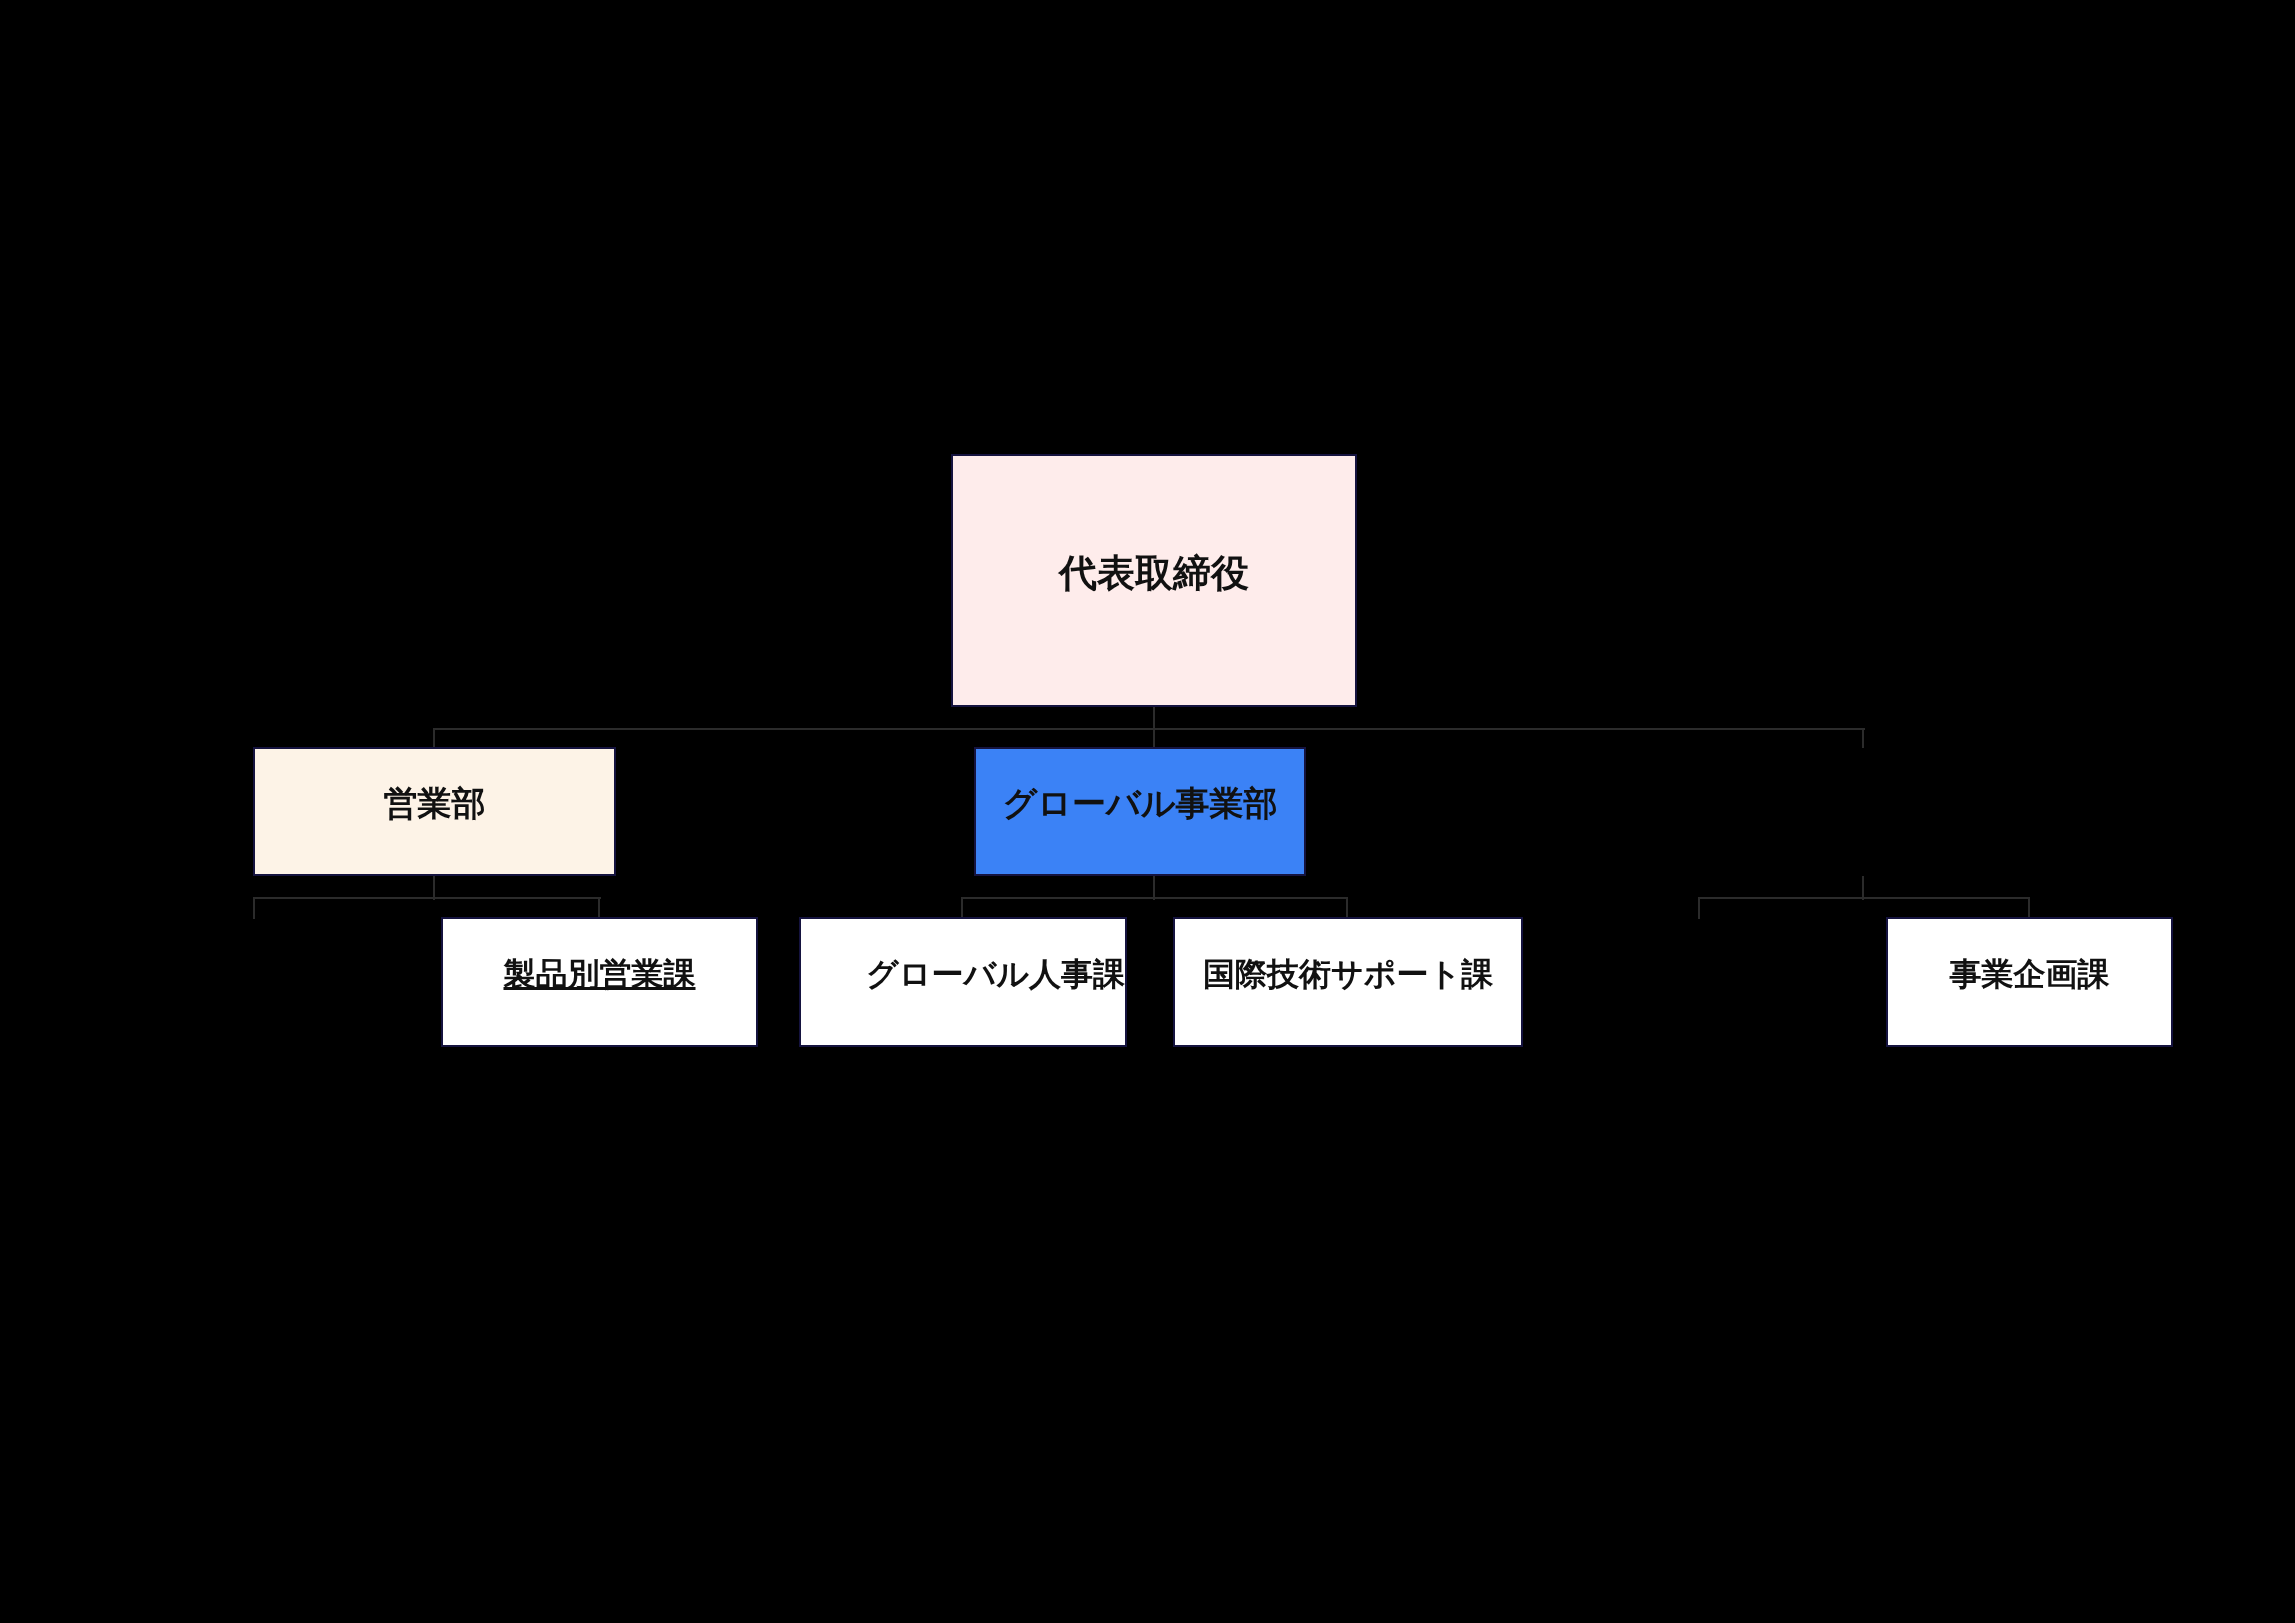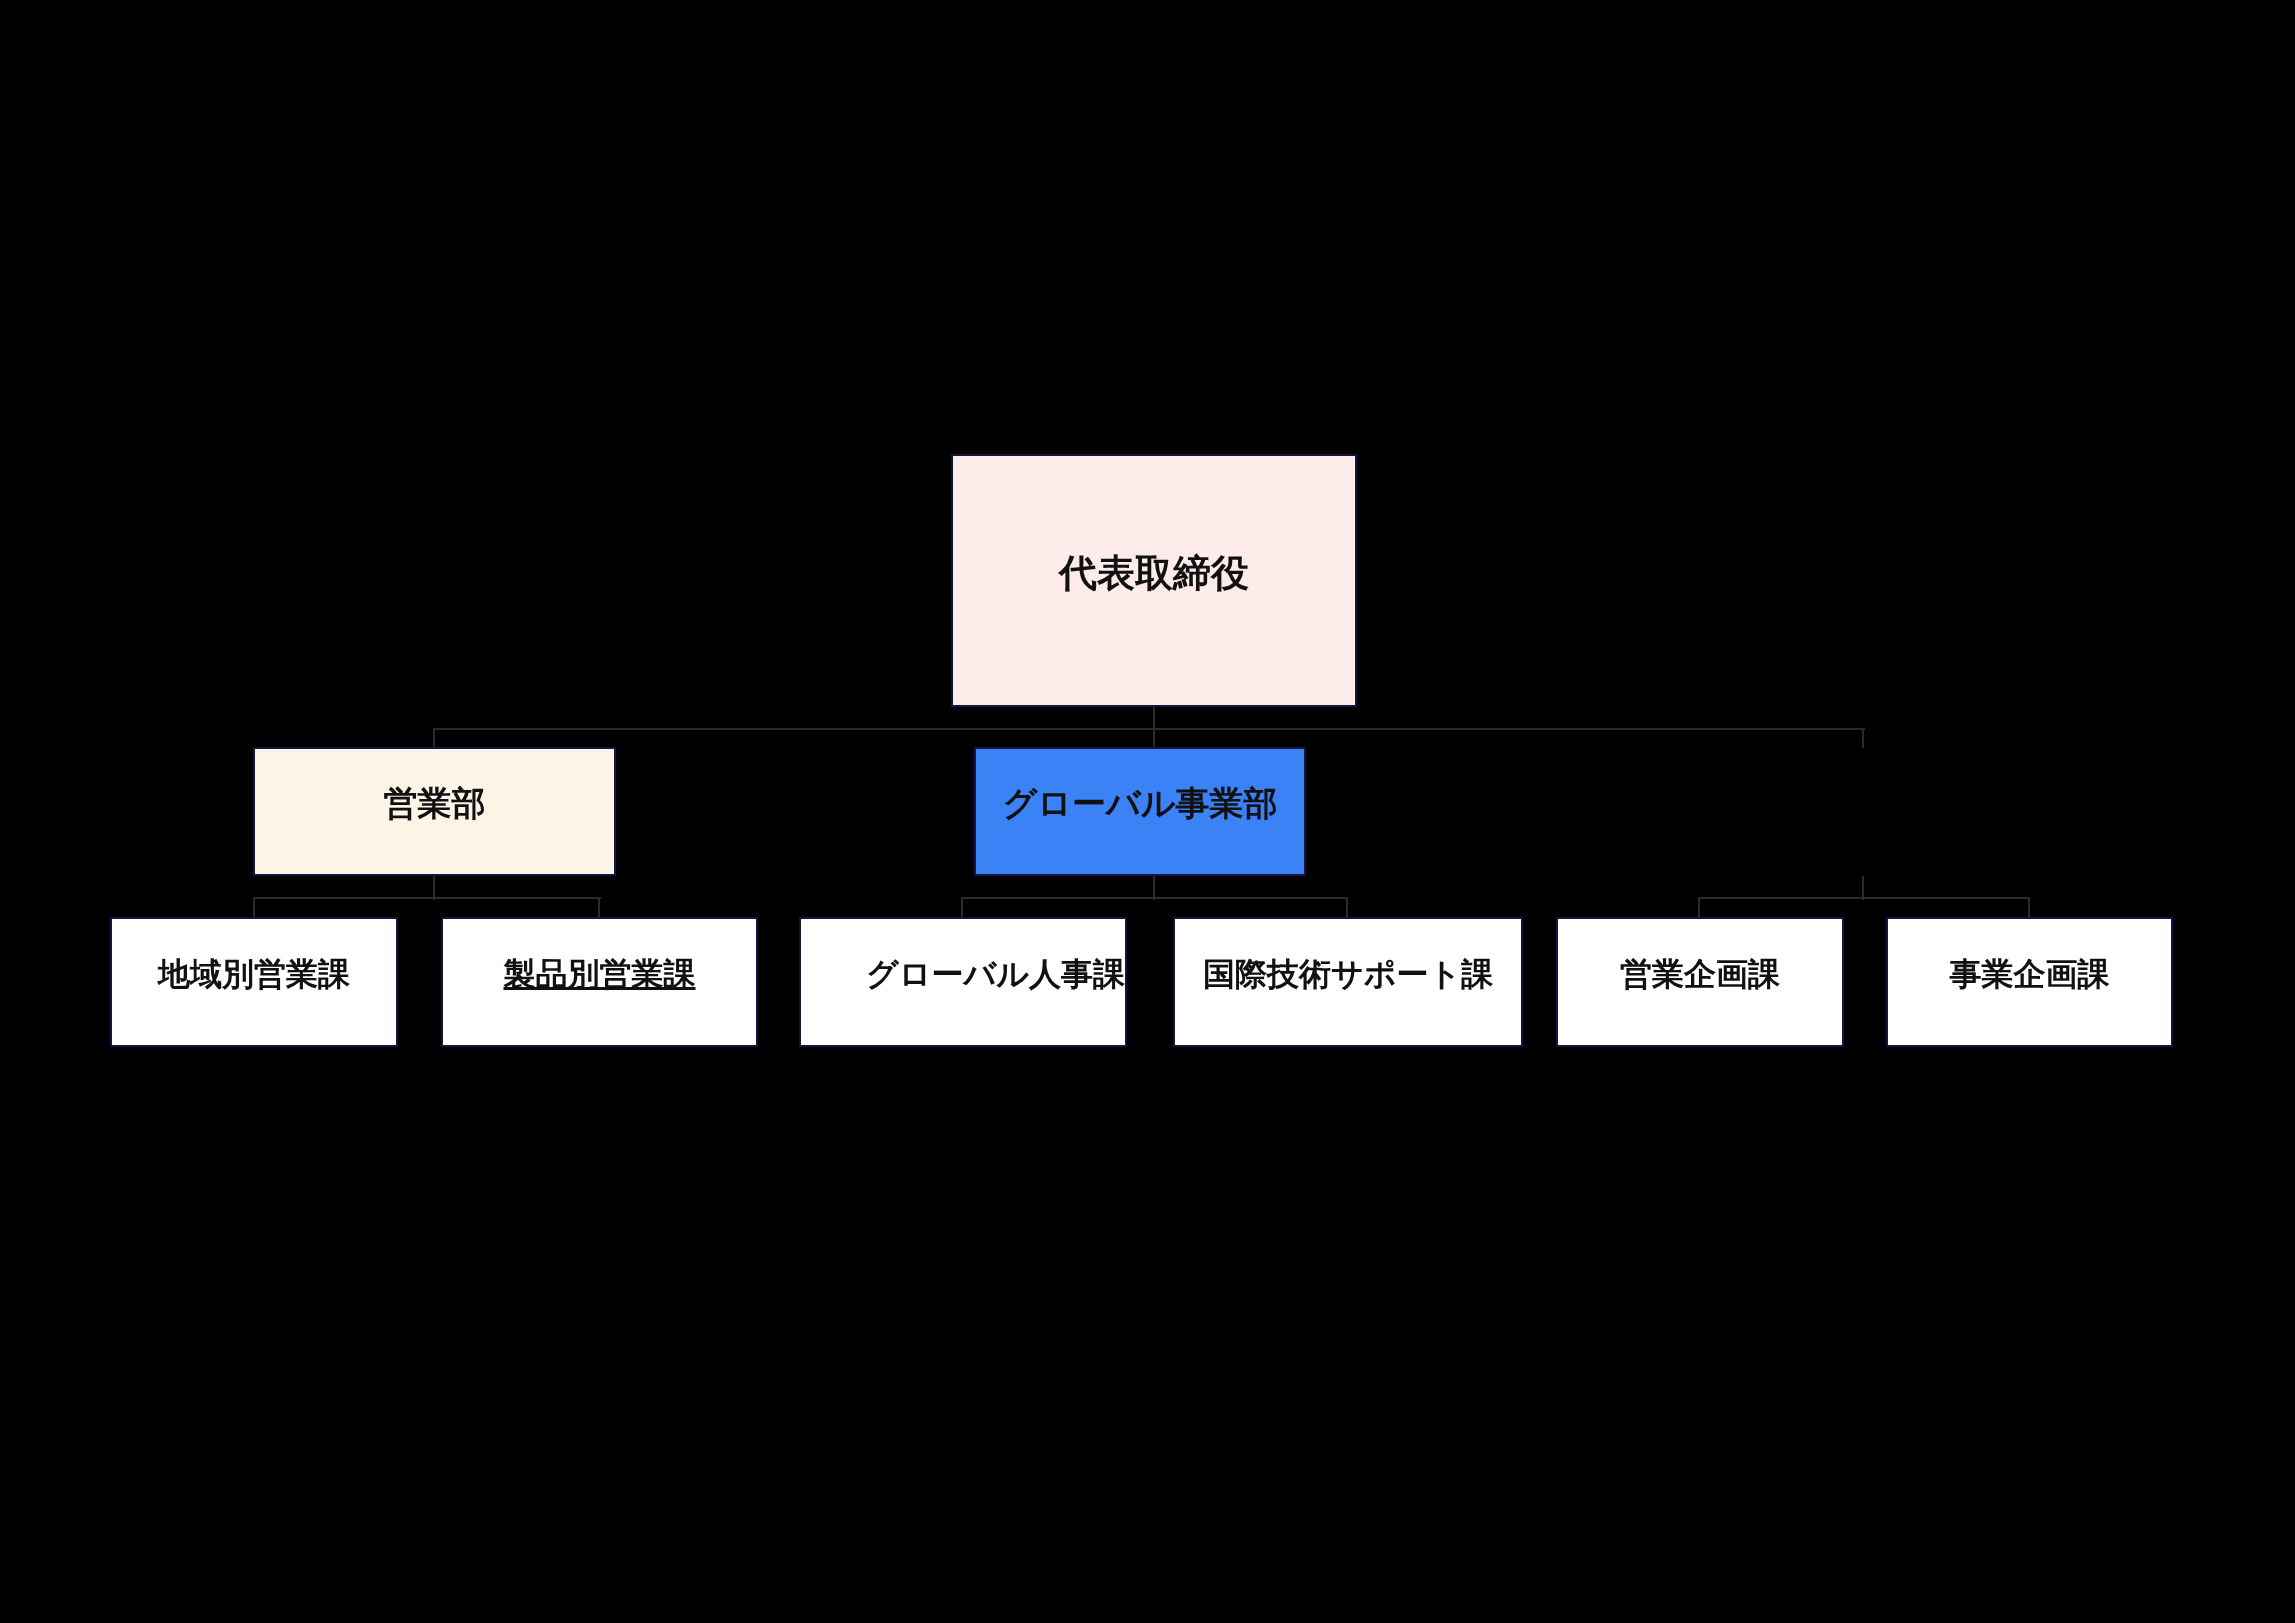--- a/index.html
+++ b/index.html
@@ -75,38 +75,32 @@
 
   <div class="node dept" style="left: 253px; top: 747px; width: 363px; height: 129px; background: rgb(253, 243, 231); border-color: rgb(21, 19, 63);">
     <span class="label">営業部</span>
   </div>
 
   <div class="node dept" style="left: 974px; top: 747px; width: 332px; height: 129px; background: #3b82f6; border-color: rgb(21, 19, 63);">
     <span class="label">グローバル事業部</span>
   </div>
 
 
-  <div class="node sect" style="left: 110px; top: 917px; width: 288px; height: 130px; background: rgb(255, 255, 255); border-color: rgb(21, 19, 63);">
-    <span class="label">地域別営業課</span>
-  </div>
 
   <div class="node sect" style="left: 441px; top: 917px; width: 317px; height: 130px; background: rgb(255, 255, 255); border-color: rgb(21, 19, 63); text-decoration: underline;">
     <span class="label">製品別営業課</span>
   </div>
 
   <div class="node sect" style="left: 799px; top: 917px; width: 328px; height: 130px; background: rgb(255, 255, 255); border-color: rgb(21, 19, 63); justify-content: flex-end;">
     <span class="label">グローバル人事課</span>
   </div>
 
   <div class="node sect" style="left: 1173px; top: 917px; width: 350px; height: 130px; background: rgb(255, 255, 255); border-color: rgb(21, 19, 63);">
     <span class="label">国際技術サポート課</span>
   </div>
 
-  <div class="node sect" style="left: 1556px; top: 917px; width: 288px; height: 130px; background: rgb(255, 255, 255); border-color: rgb(21, 19, 63);">
-    <span class="label">営業企画課</span>
-  </div>
 
   <div class="node sect" style="left: 1886px; top: 917px; width: 287px; height: 130px; background: rgb(255, 255, 255); border-color: rgb(21, 19, 63);">
     <span class="label">事業企画課</span>
   </div>
 
 </div>
 
 
 </body></html>

